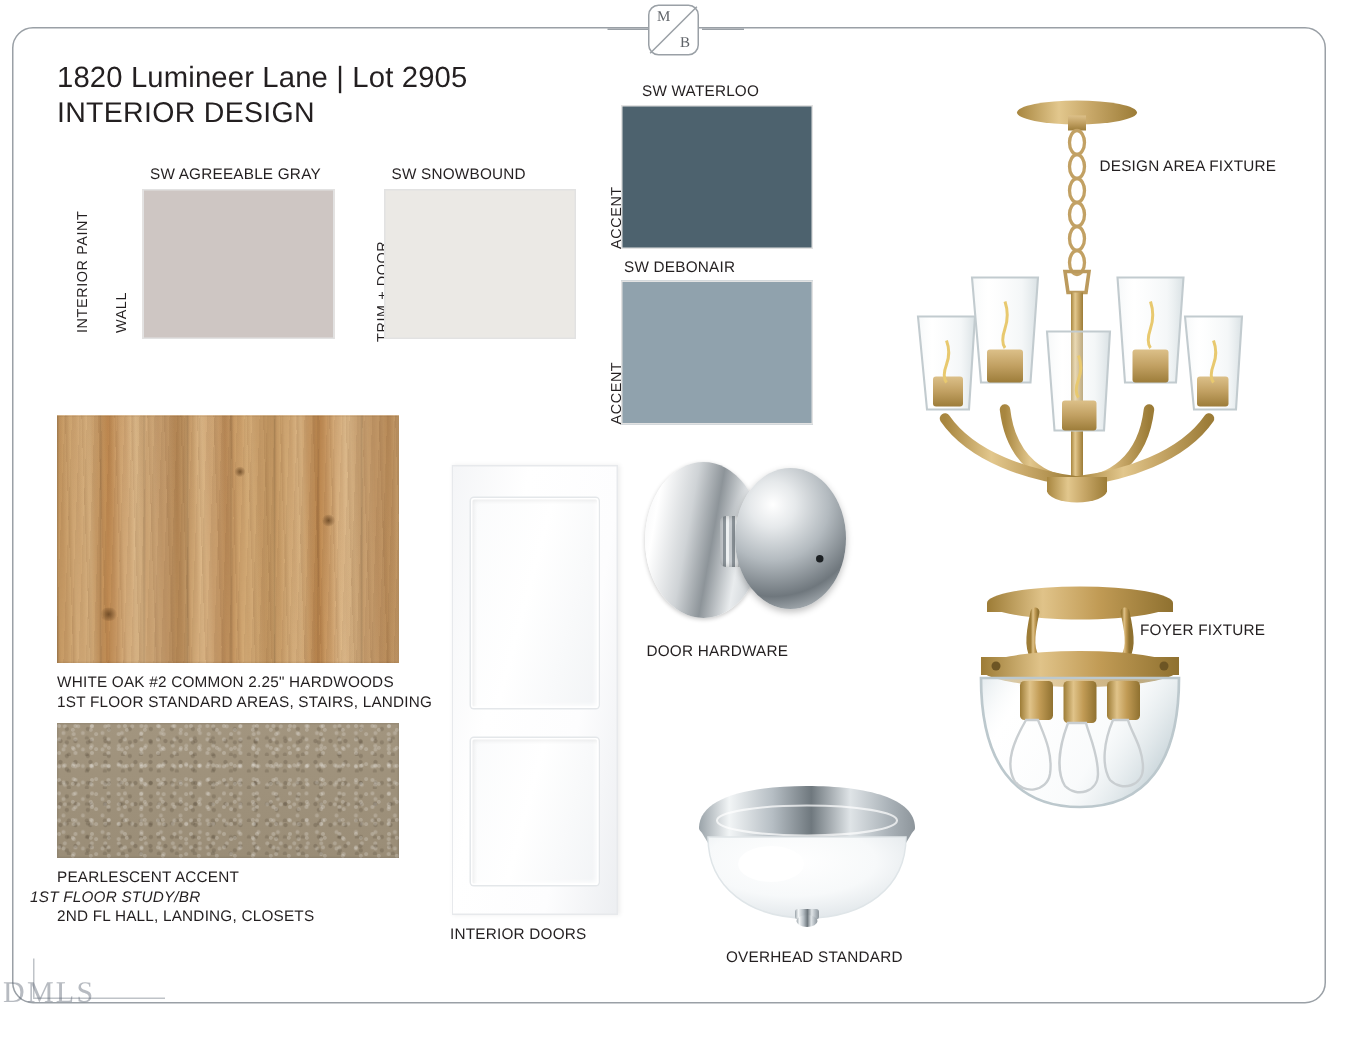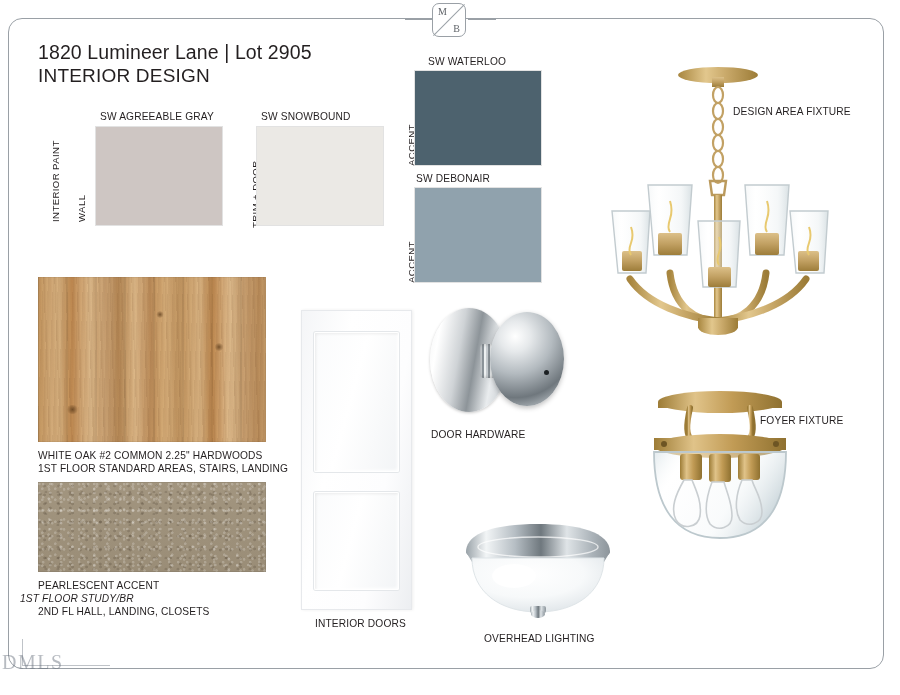--- a/index.html
+++ b/index.html
@@ -299,21 +299,21 @@
 
 <div id="carpet"></div>
 <div class="cap" style="position:absolute; left:38px; top:579px;">PEARLESCENT ACCENT</div>
 <div class="cap" style="position:absolute; left:20px; top:592px;font-style:italic;">1ST FLOOR STUDY/BR</div>
 <div class="cap" style="position:absolute; left:38px; top:605px;">2ND FL HALL, LANDING, CLOSETS</div>
 
 <div id="door">
   <div class="door-panel top"></div>
   <div class="door-panel bottom"></div>
 </div>
-<div class="cap" style="position:absolute; left:300px; top:617px;margin-left:15px;">INTERIOR DOORS</div>
+<div class="cap" style="position:absolute; left:300px; top:617px;">INTERIOR DOORS</div>
 
 <div id="knob">
   <div class="rose"></div>
   <div class="neck"></div>
   <div class="ball"></div>
   <div class="hole"></div>
 </div>
 <div class="cap" style="position:absolute; left:431px; top:428px;text-align:right;">DOOR HARDWARE</div>
 
 <div id="chandelier">
@@ -464,19 +464,19 @@
     <ellipse cx="96" cy="34" rx="72" ry="13" fill="url(#chrome)"></ellipse>
     <ellipse cx="96" cy="29" rx="60" ry="10" fill="none" stroke="#ffffff" stroke-width="1.4" opacity=".7"></ellipse>
 
     <path d="M30 40 C 30 74, 58 94, 96 94 C 134 94, 162 74, 162 40 Z" fill="url(#frost)" stroke="#dfe5e8" stroke-width="1"></path>
     <ellipse cx="72" cy="58" rx="22" ry="12" fill="#ffffff" opacity=".85"></ellipse>
 
     <rect x="88" y="88" width="16" height="7" rx="2" fill="url(#chrome)"></rect>
     <ellipse cx="96" cy="96" rx="7" ry="4" fill="url(#chrome)"></ellipse>
   </svg>
 </div>
-<div class="cap" style="position:absolute; left:484px; top:632px;">OVERHEAD LIGHTING</div>
+<div class="cap" style="position:absolute; left:484px; top:632px;">OVERHEAD STANDARD</div>
 
 <div id="watermark">
   <div class="wm-v"></div>
   <div class="wm-h"></div>
   <div class="wm-text">DMLS</div>
 </div>
 
 </body></html>

